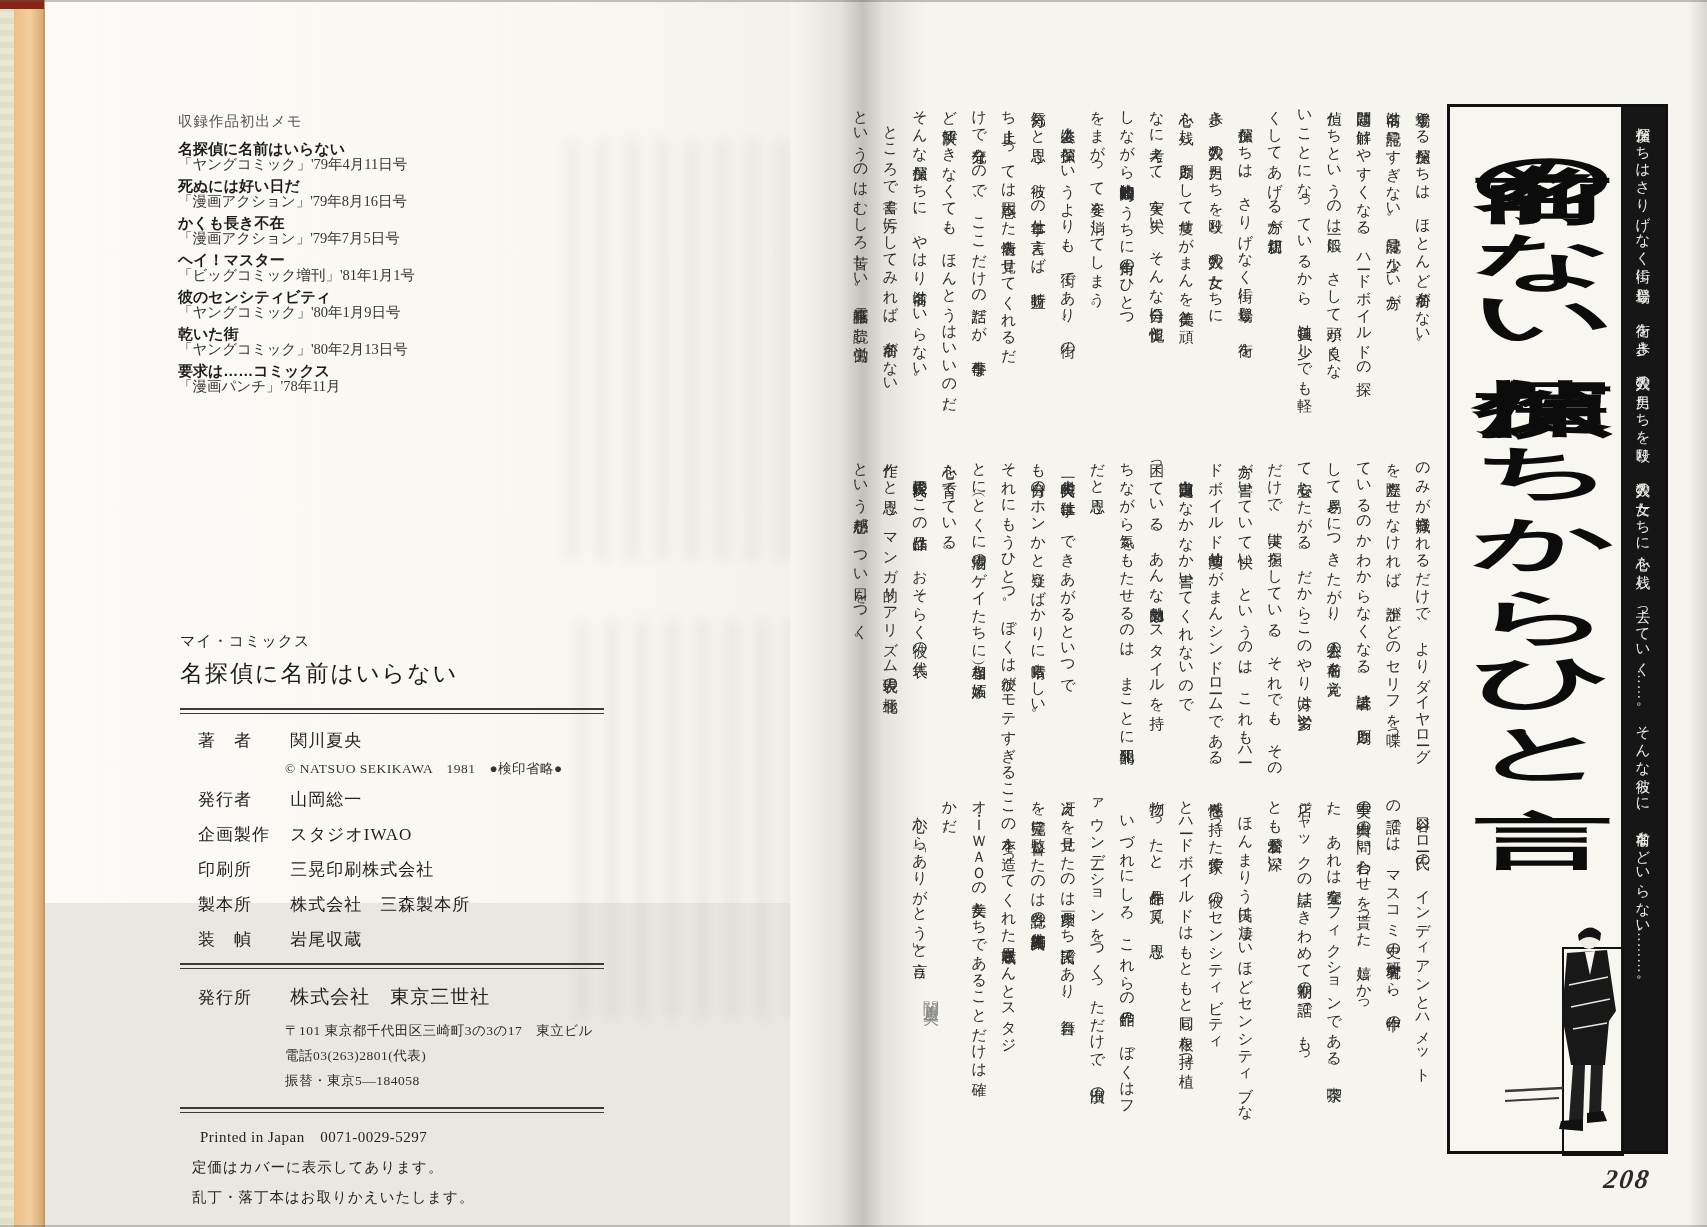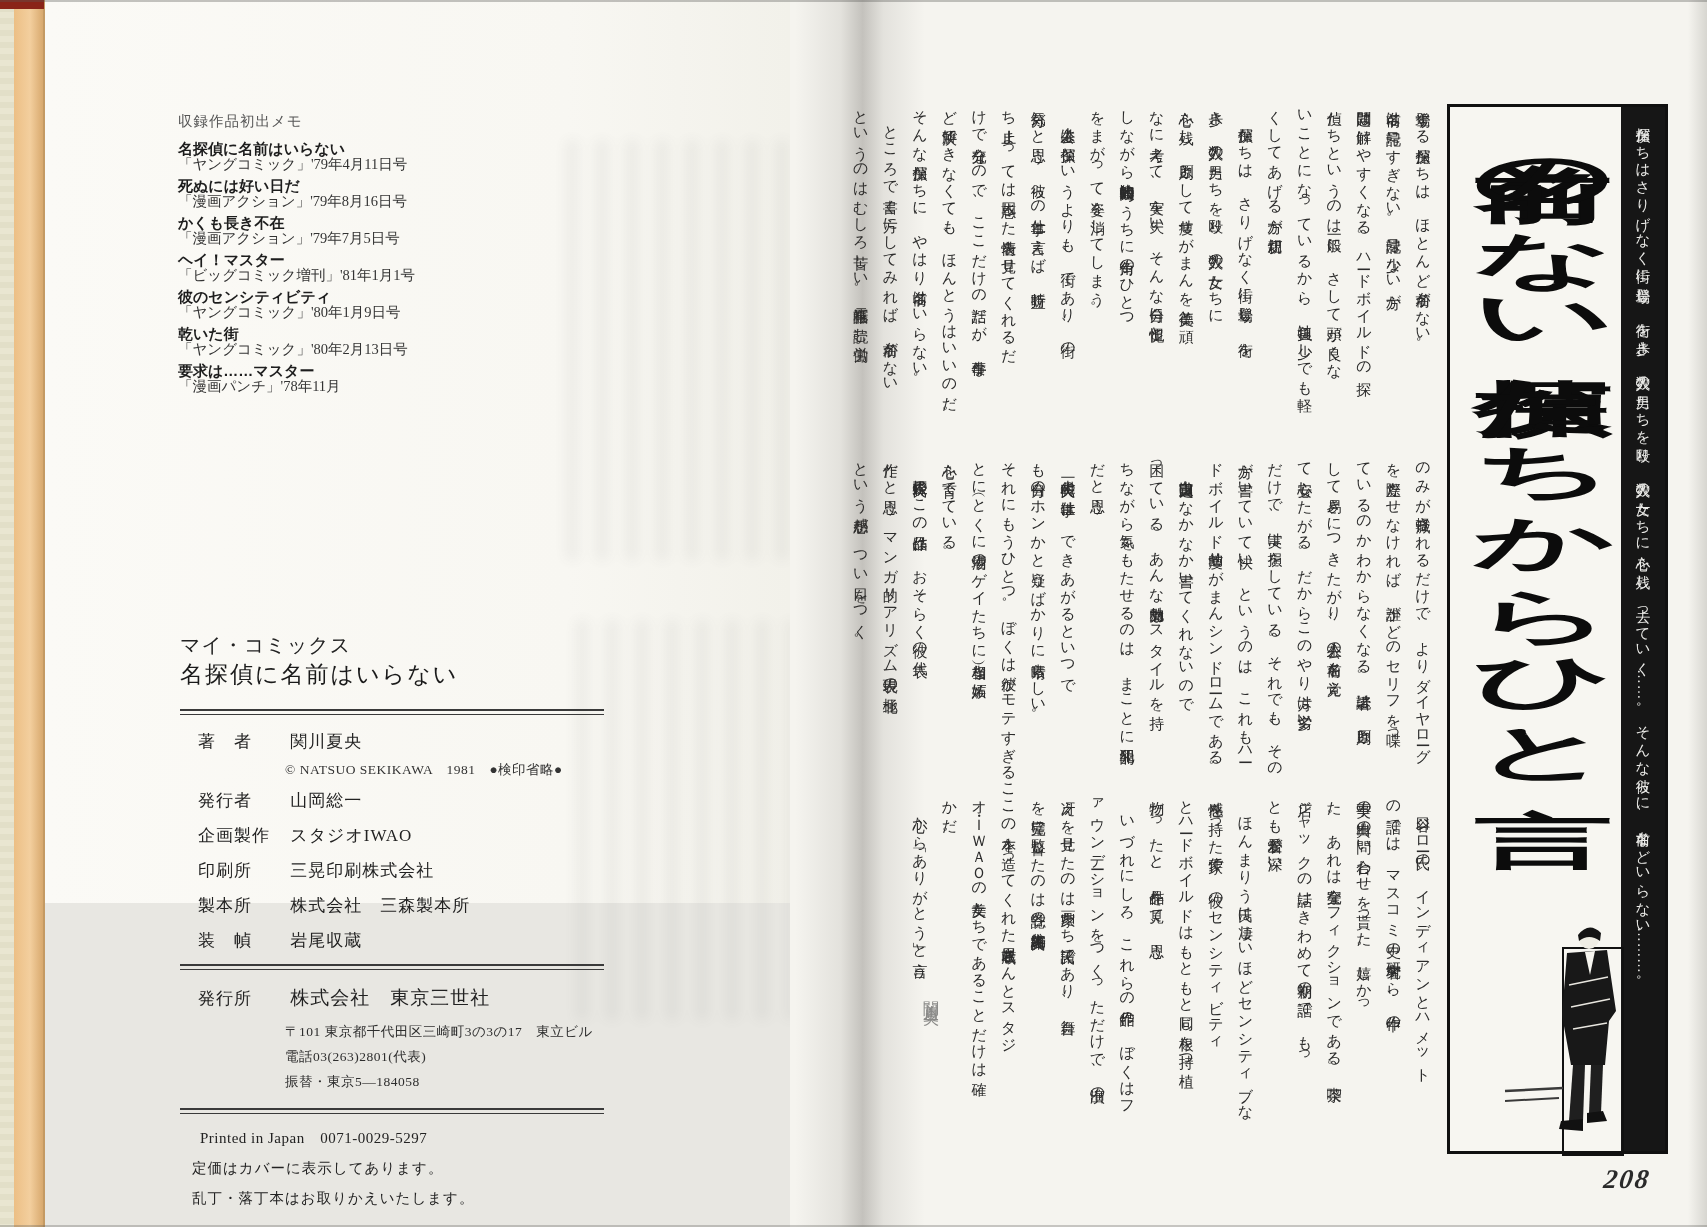--- a/index.html
+++ b/index.html
@@ -40,21 +40,21 @@
   .memo{position:absolute;left:133px;top:112px;width:330px;color:#2c2c2c;}
   .memo-header{font-size:14.5px;color:#555;letter-spacing:1px;margin-bottom:10px;
     font-family:"Liberation Sans","DejaVu Sans",sans-serif;}
   .memo-entry{margin-bottom:6px;}
   .memo-title{font-family:"Liberation Sans","DejaVu Sans",sans-serif;font-weight:bold;
     font-size:15px;line-height:16px;color:#1d1d1d;}
   .memo-source{font-size:14.5px;line-height:15px;color:#333;}
 
   
   .colophon{position:absolute;left:135px;top:632px;width:424px;color:#222;}
-  .c-series{font-family:"Liberation Sans","DejaVu Sans",sans-serif;font-size:20px;letter-spacing:1px;}
+  .c-series{font-family:"Liberation Sans","DejaVu Sans",sans-serif;font-size:15px;margin-bottom:7px;letter-spacing:1px;}
   .c-title{font-family:"Liberation Sans","DejaVu Sans",sans-serif;font-size:23px;letter-spacing:2px;margin-bottom:19px;color:#1a1a1a;}
   .double-rule{border-top:2px solid #3a3a3a;border-bottom:1px solid #3a3a3a;height:3px;margin-bottom:15px;}
   .c-edition{font-size:17px;margin:0 0 14px 18px;letter-spacing:1px;}
   .crow{font-size:17px;margin:0 0 12px 18px;letter-spacing:1px;}
   .clabel{display:inline-block;width:87px;}
   .c-copy{font-size:13.5px;margin:-4px 0 10px 105px;letter-spacing:.5px;color:#333;}
   .c-pubrow{font-size:17px;margin:0 0 8px 18px;letter-spacing:1px;}
   .c-pubrow .cval{font-size:19px;}
   .c-addr{font-size:13.5px;line-height:25px;margin-left:105px;color:#2e2e2e;letter-spacing:.5px;}
   .c-rule2{margin-top:14px;}
@@ -125,21 +125,21 @@
           </div>
           <div class="memo-entry">
             <div class="memo-title">彼のセンシティビティ</div>
             <div class="memo-source">「ヤングコミック」'80年1月9日号</div>
           </div>
           <div class="memo-entry">
             <div class="memo-title">乾いた街</div>
             <div class="memo-source">「ヤングコミック」'80年2月13日号</div>
           </div>
           <div class="memo-entry">
-            <div class="memo-title">要求は……マスター</div>
+            <div class="memo-title">要求は……コミックス</div>
             <div class="memo-source">「漫画パンチ」'78年11月</div>
           </div>
         </div>
     </section>
 
     <section class="colophon">
       <div class="c-series">マイ・コミックス</div>
       <div class="c-title">名探偵に名前はいらない</div>
       <div class="double-rule"></div>
 

